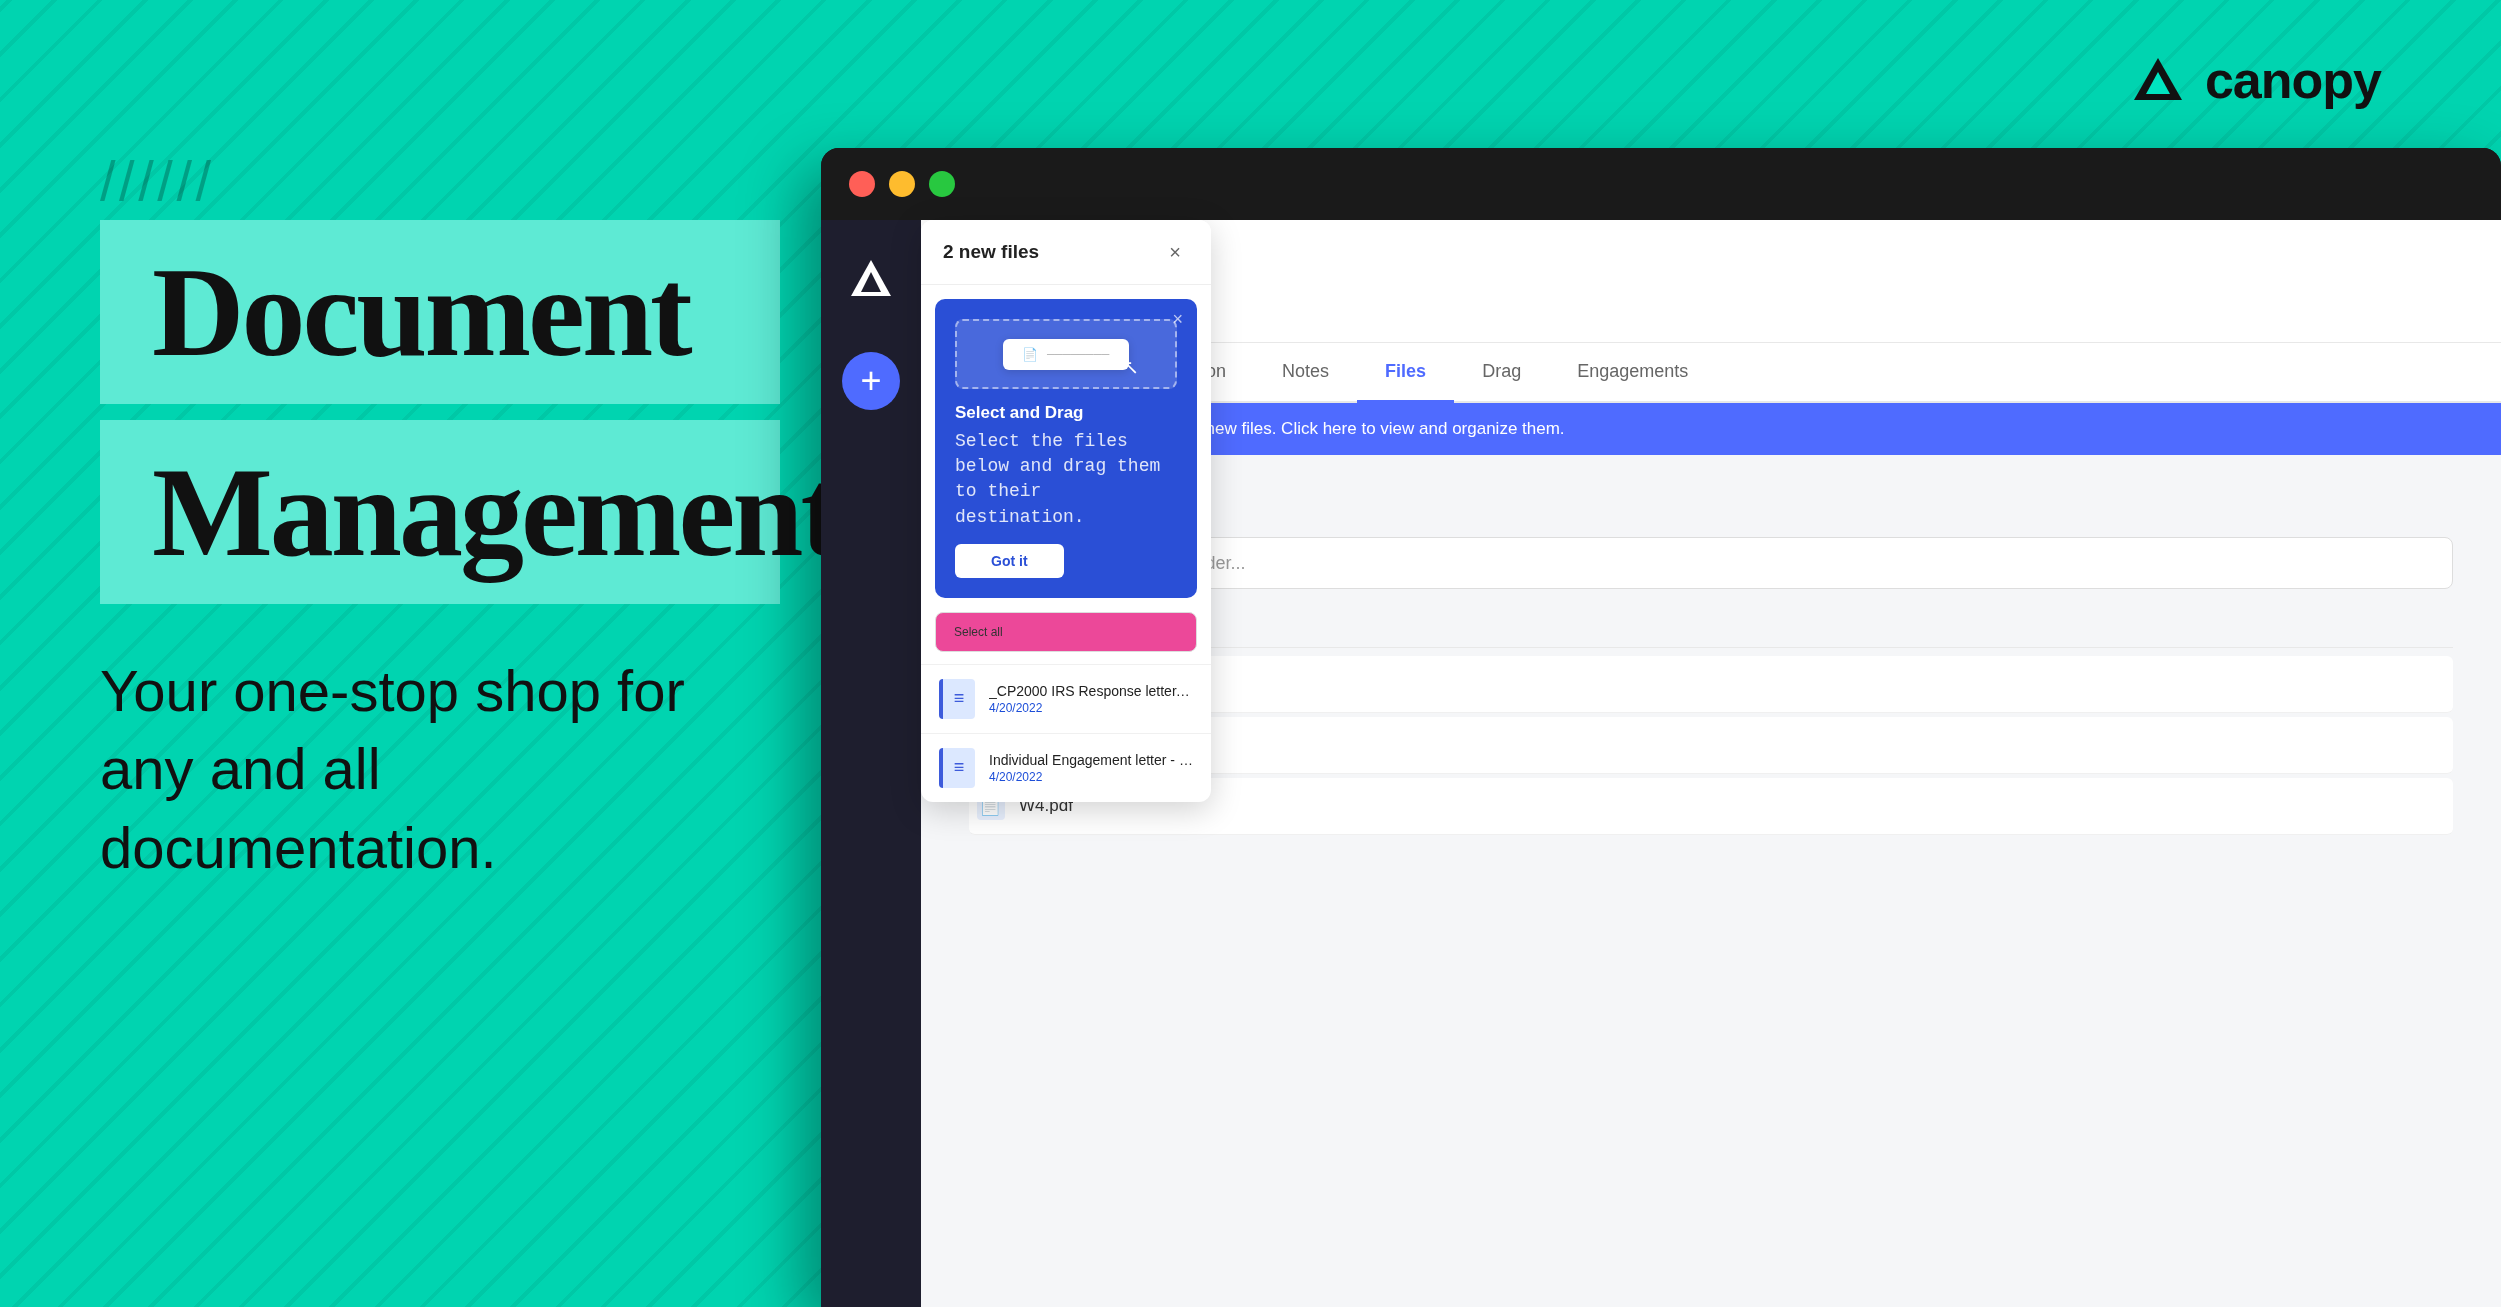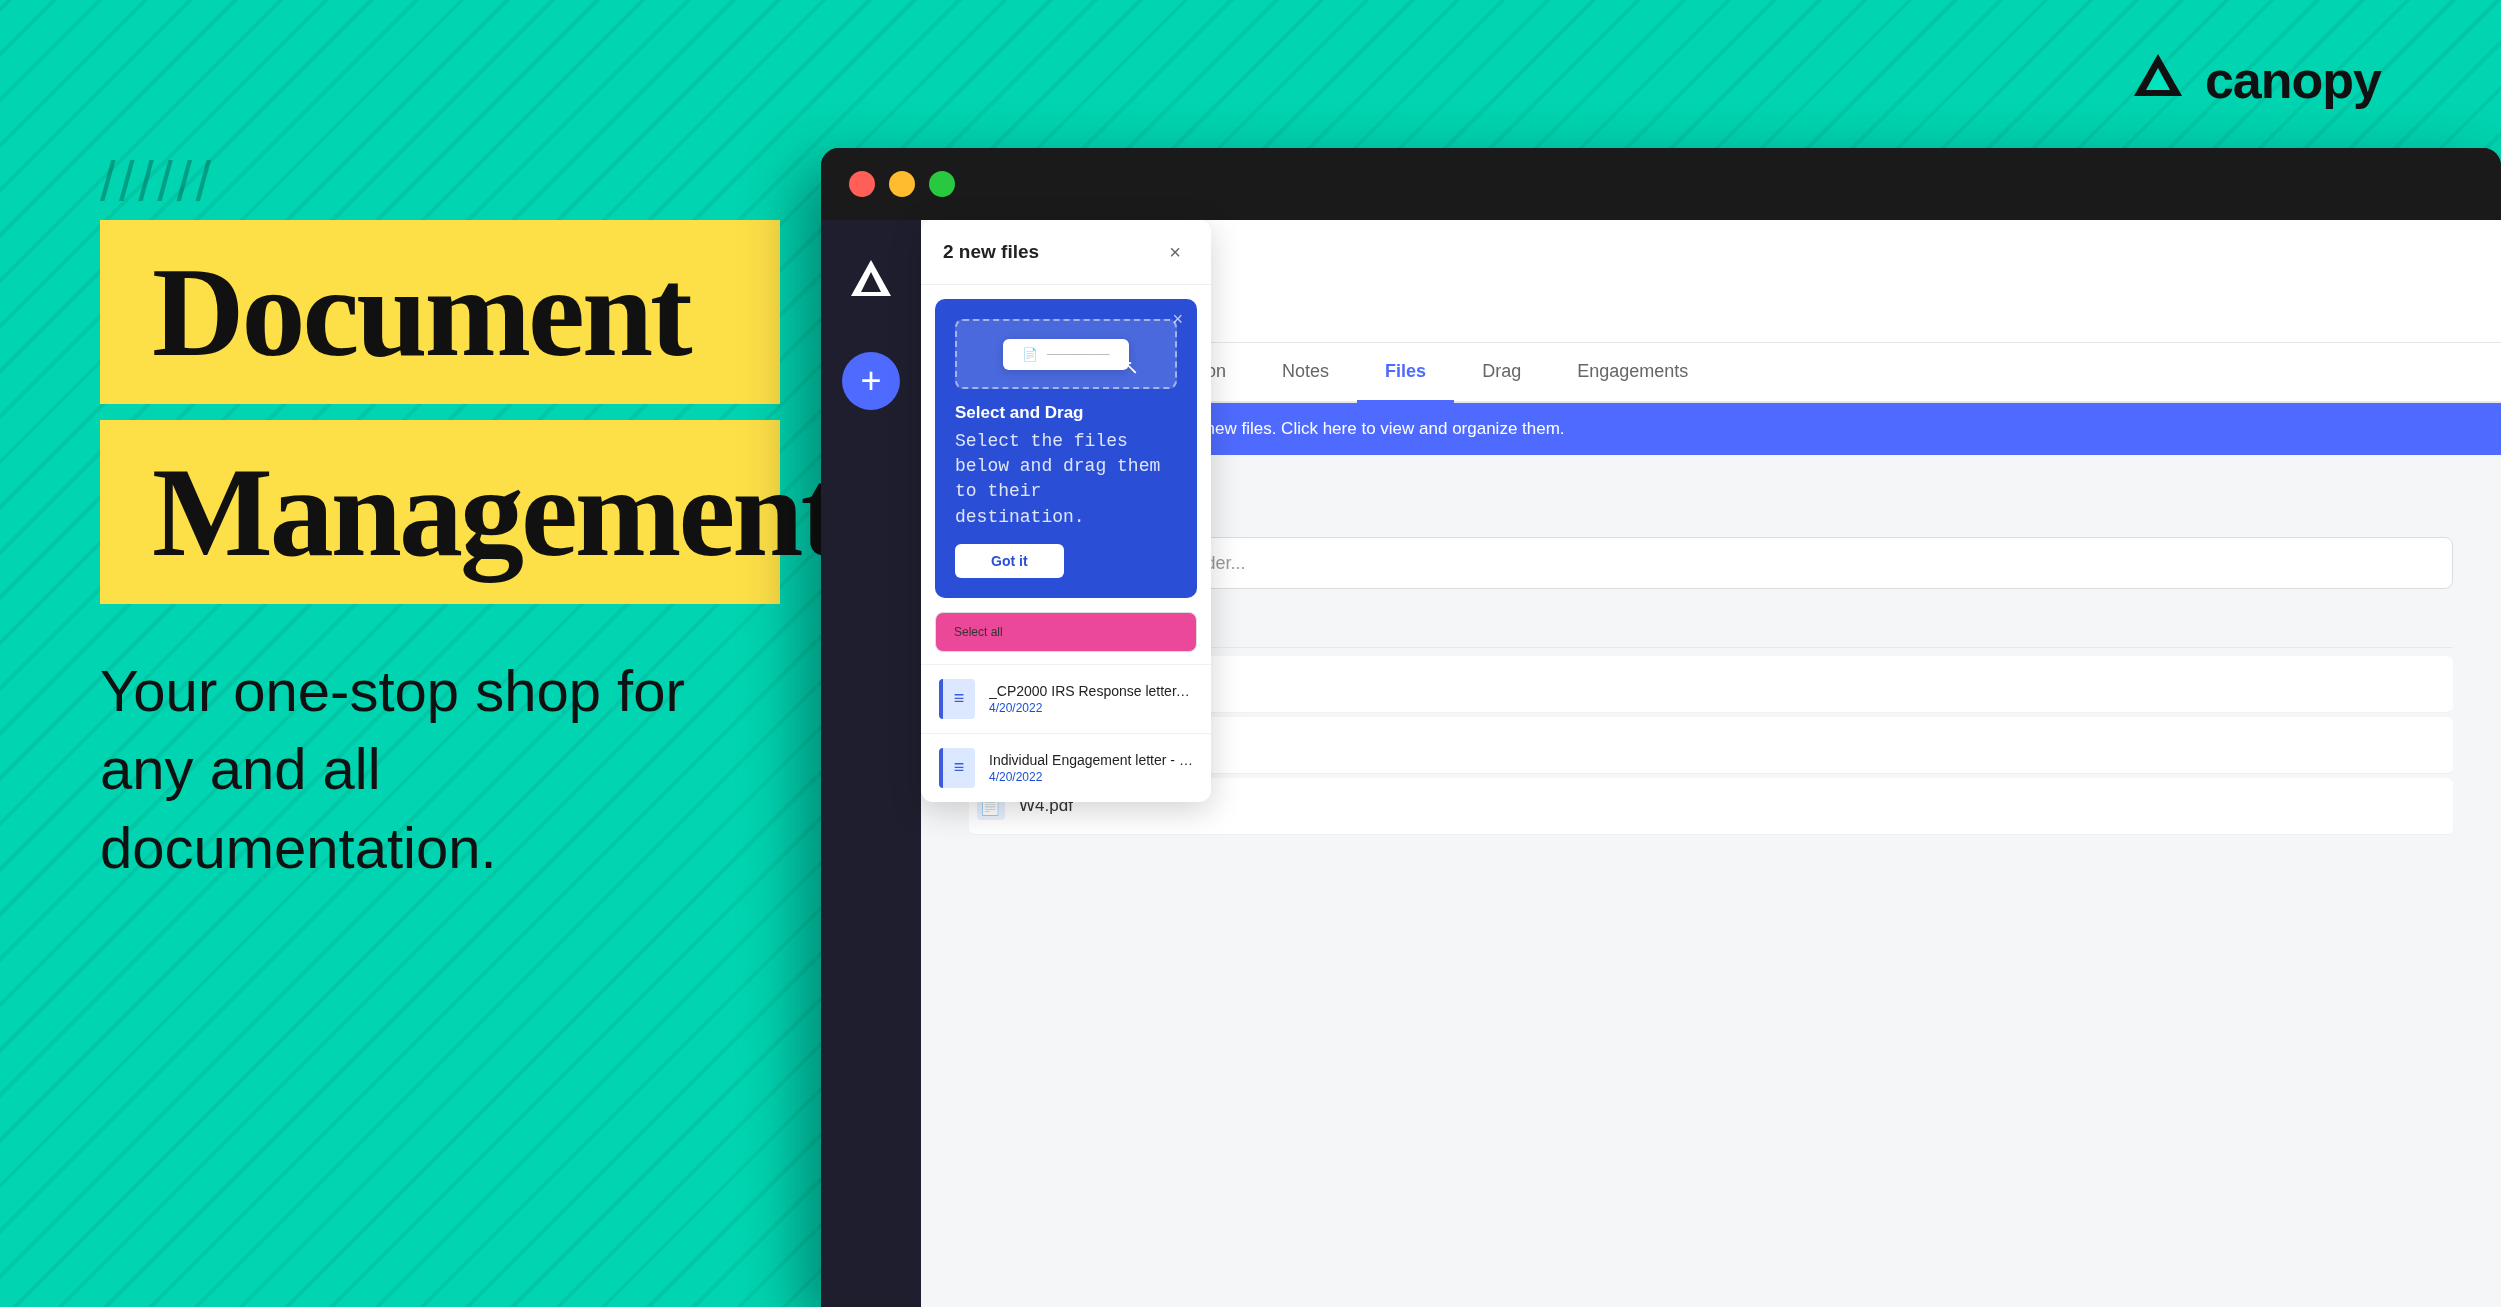--- a/index.html
+++ b/index.html
@@ -26,21 +26,21 @@
       );
       z-index: 0;
     }
 
     
     .canopy-logo {
       position: absolute;
       top: 50px;
       right: 120px;
       display: flex;
-      align-items: flex-start;
+      align-items: center;
       gap: 21px;
       z-index: 10;
     }
     .canopy-logo-icon {
       width: 52px;
       height: 52px;
     }
     .canopy-logo-text {
       font-size: 52px;
       font-weight: 700;
@@ -64,21 +64,21 @@
     
     .left-content {
       position: absolute;
       top: 220px;
       left: 100px;
       z-index: 3;
       width: 680px;
     }
 
     .headline-box {
-      background: #fde047;
+      background: #5eead4;
       padding: 28px 52px 28px 52px;
       margin-bottom: 20px;
     }
     .headline-box.first {
       margin-bottom: 16px;
     }
     .headline-text {
       font-size: 128px;
       font-weight: 900;
       color: #111;

